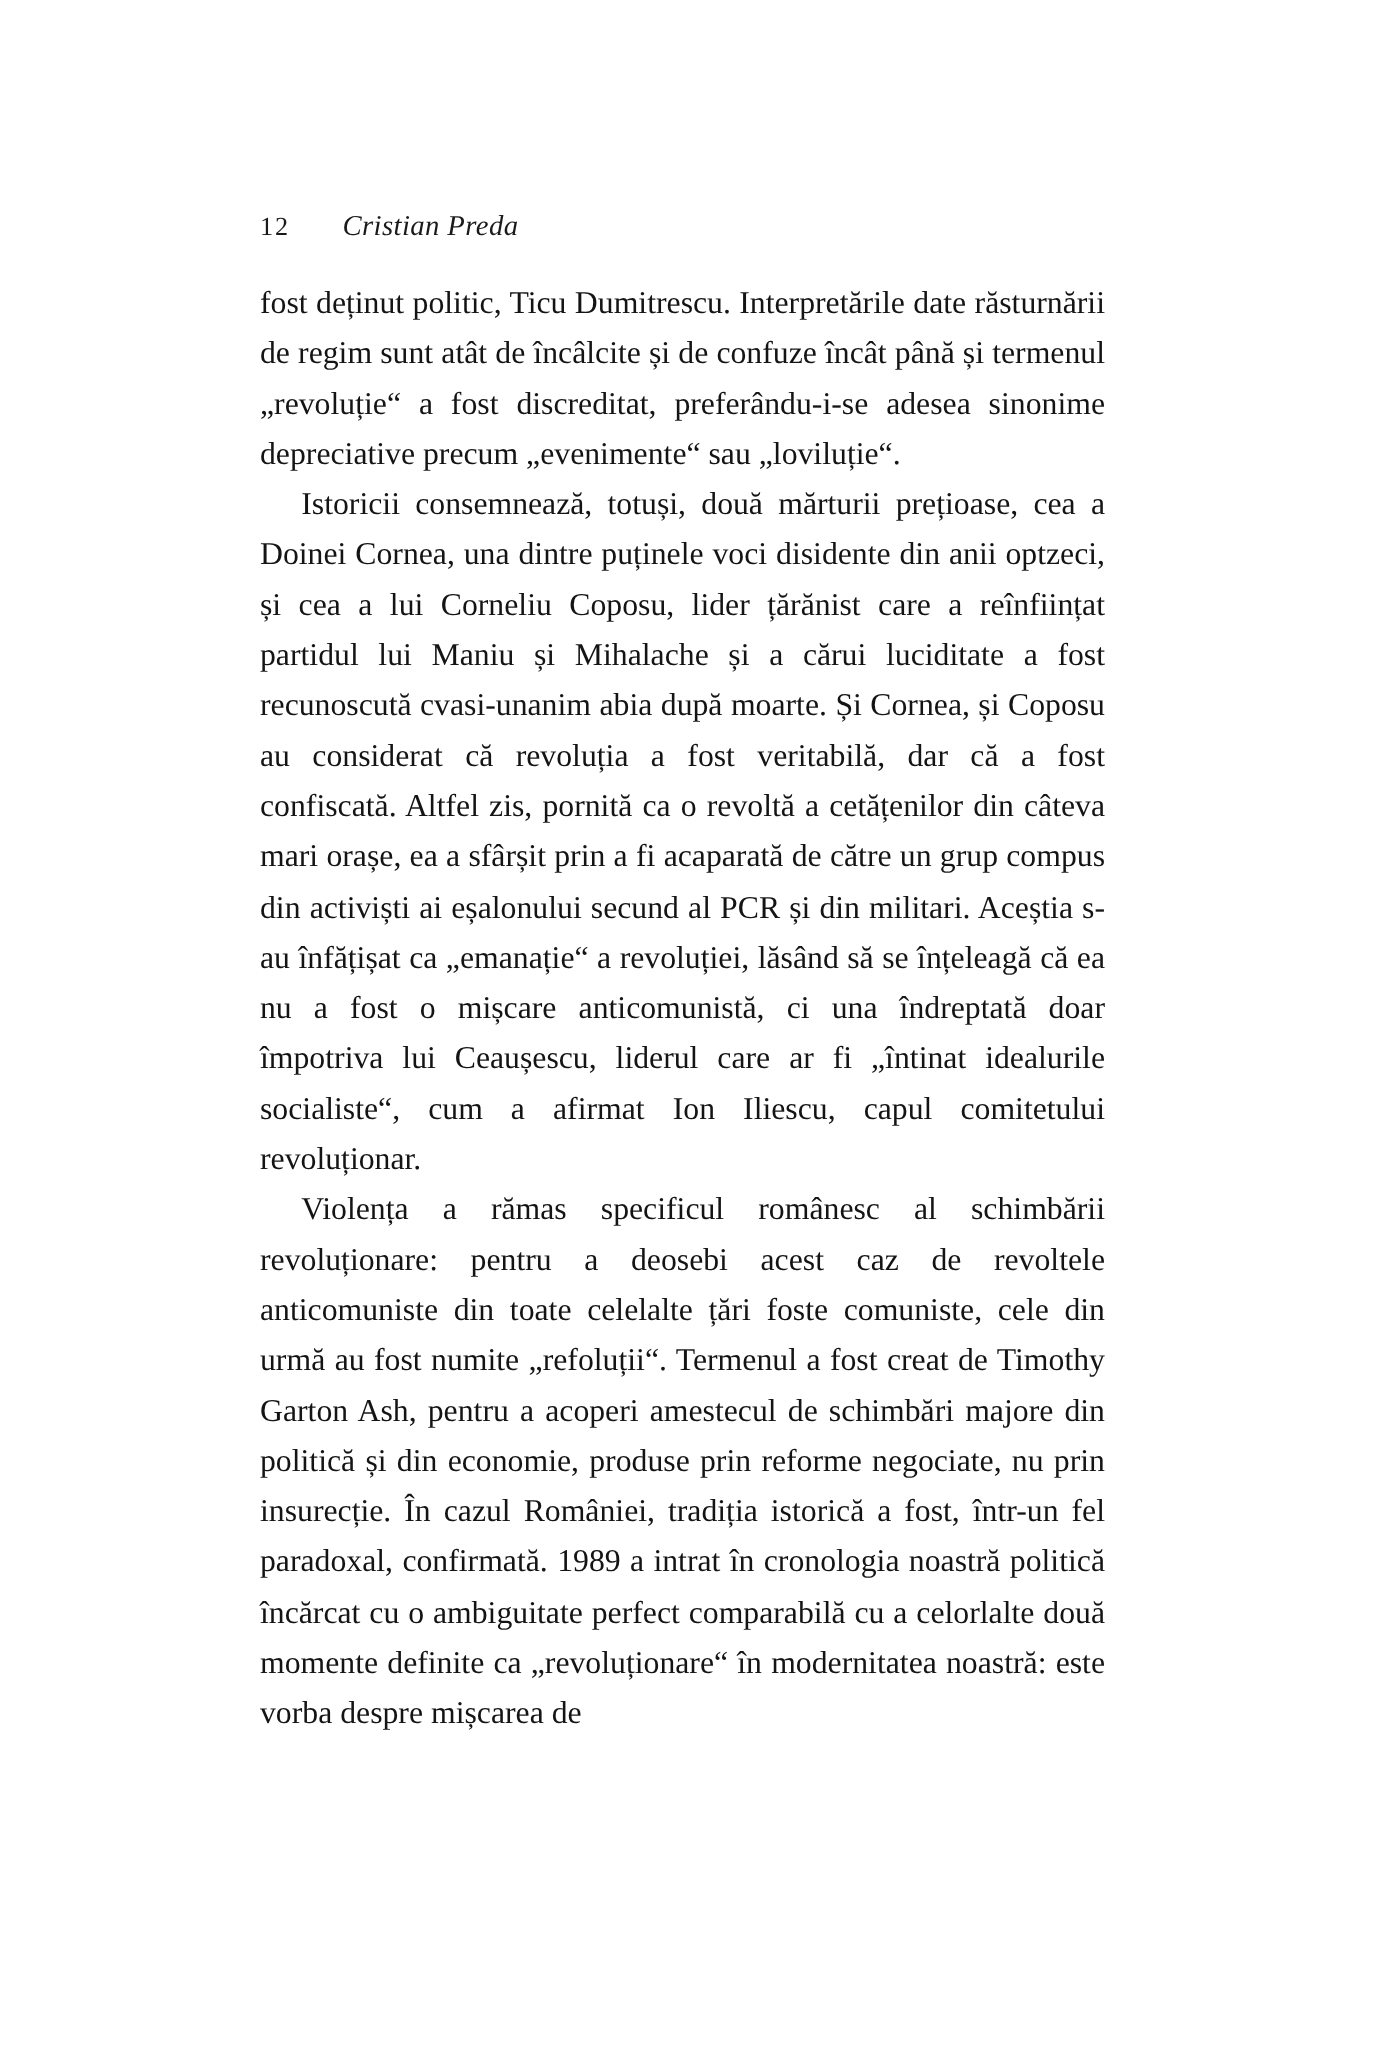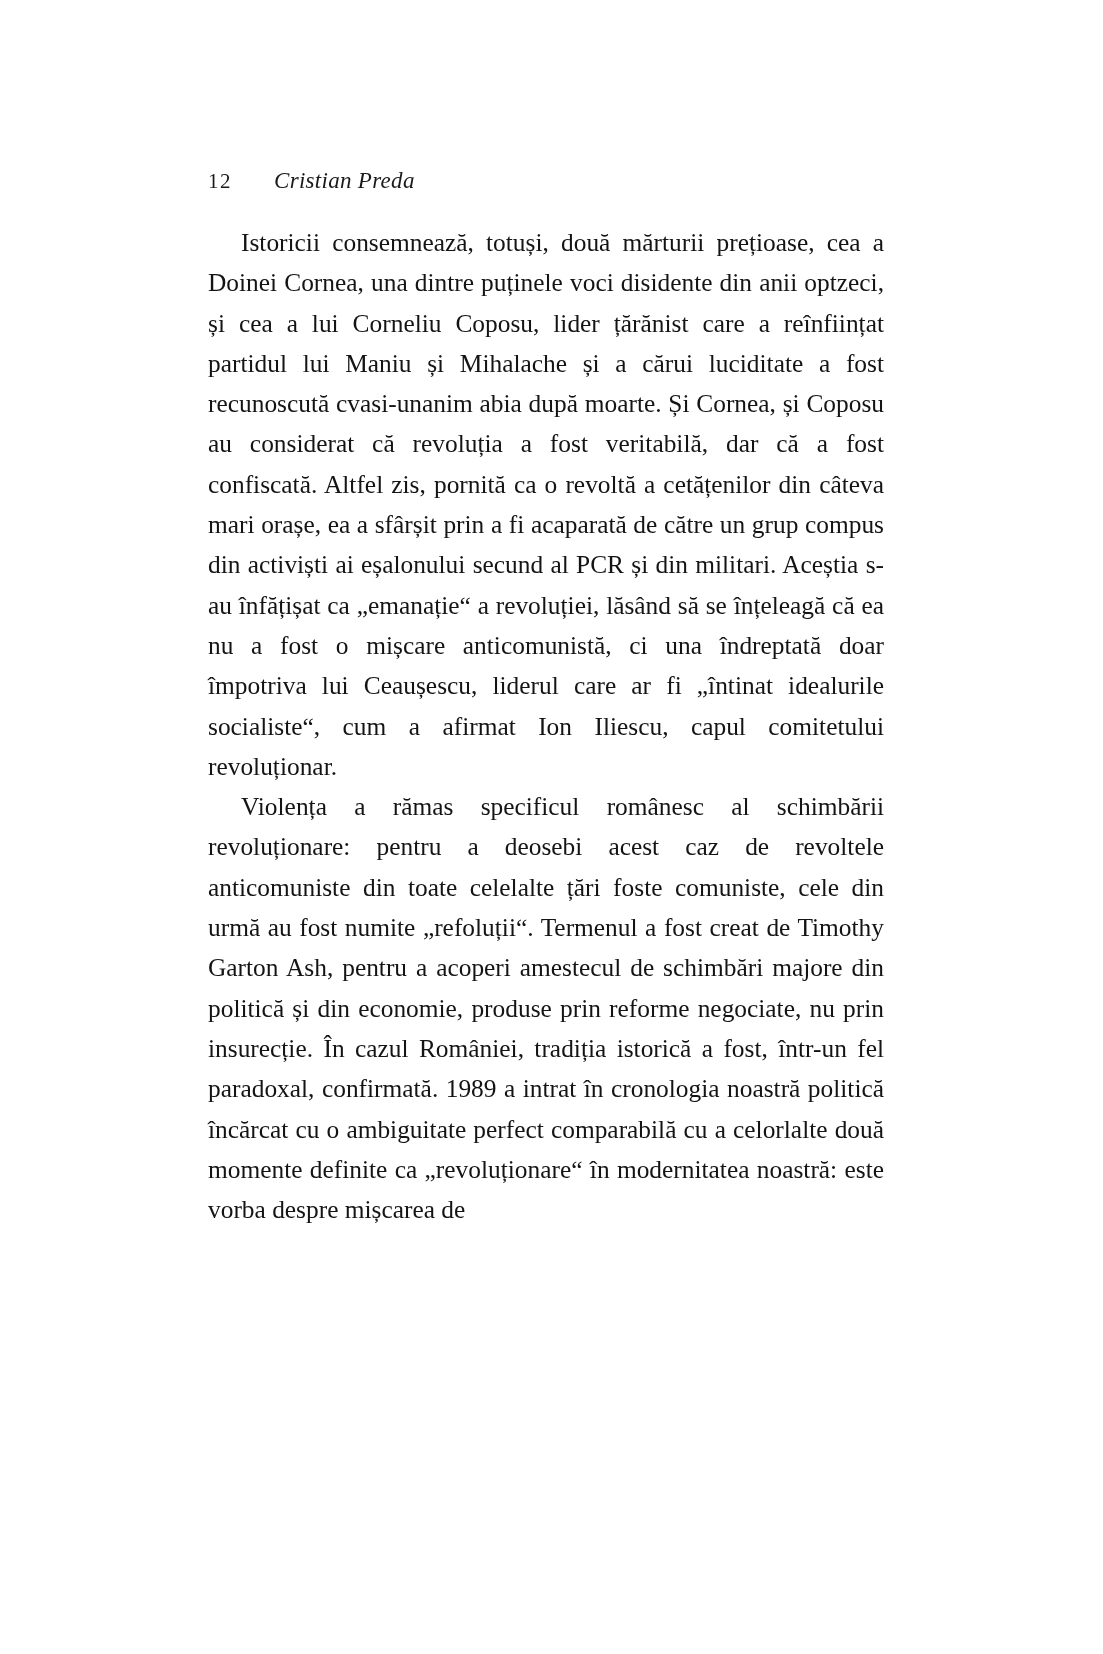--- a/index.html
+++ b/index.html
@@ -62,17 +62,18 @@
 <body>
 
 <div class="page">
 
   <div class="running-head">
     <span class="folio">12</span>
     <span class="running-title">Cristian Preda</span>
   </div>
 
   <div class="text-block">
+    <p>fost deținut politic, Ticu Dumitrescu. Interpretările date răsturnării de regim sunt atât de încâlcite și de confuze încât până și termenul „revoluție“ a fost discreditat, preferându-i-se adesea sinonime depreciative precum „evenimente“ sau „loviluție“.</p>
     <p class="indent">Istoricii consemnează, totuși, două mărturii prețioase, cea a Doinei Cornea, una dintre puținele voci disidente din anii optzeci, și cea a lui Corneliu Coposu, lider țărănist care a reînființat partidul lui Maniu și Mihalache și a cărui luciditate a fost recunoscută cvasi-unanim abia după moarte. Și Cornea, și Coposu au considerat că revoluția a fost veritabilă, dar că a fost confiscată. Altfel zis, pornită ca o revoltă a cetățenilor din câteva mari orașe, ea a sfârșit prin a fi acaparată de către un grup compus din activiști ai eșalonului secund al PCR și din militari. Aceștia s-au înfățișat ca „emanație“ a revoluției, lăsând să se înțeleagă că ea nu a fost o mișcare anticomunistă, ci una îndreptată doar împotriva lui Ceaușescu, liderul care ar fi „întinat idealurile socialiste“, cum a afirmat Ion Iliescu, capul comitetului revoluționar.</p>
     <p class="indent">Violența a rămas specificul românesc al schimbării revoluționare: pentru a deosebi acest caz de revoltele anticomuniste din toate celelalte țări foste comuniste, cele din urmă au fost numite „refoluții“. Termenul a fost creat de Timothy Garton Ash, pentru a acoperi amestecul de schimbări majore din politică și din economie, produse prin reforme negociate, nu prin insurecție. În cazul României, tradiția istorică a fost, într-un fel paradoxal, confirmată. 1989 a intrat în cronologia noastră politică încărcat cu o ambiguitate perfect comparabilă cu a celorlalte două momente definite ca „revoluționare“ în modernitatea noastră: este vorba despre mișcarea de</p>
   </div>
 
 </div>
 
 </body></html>

